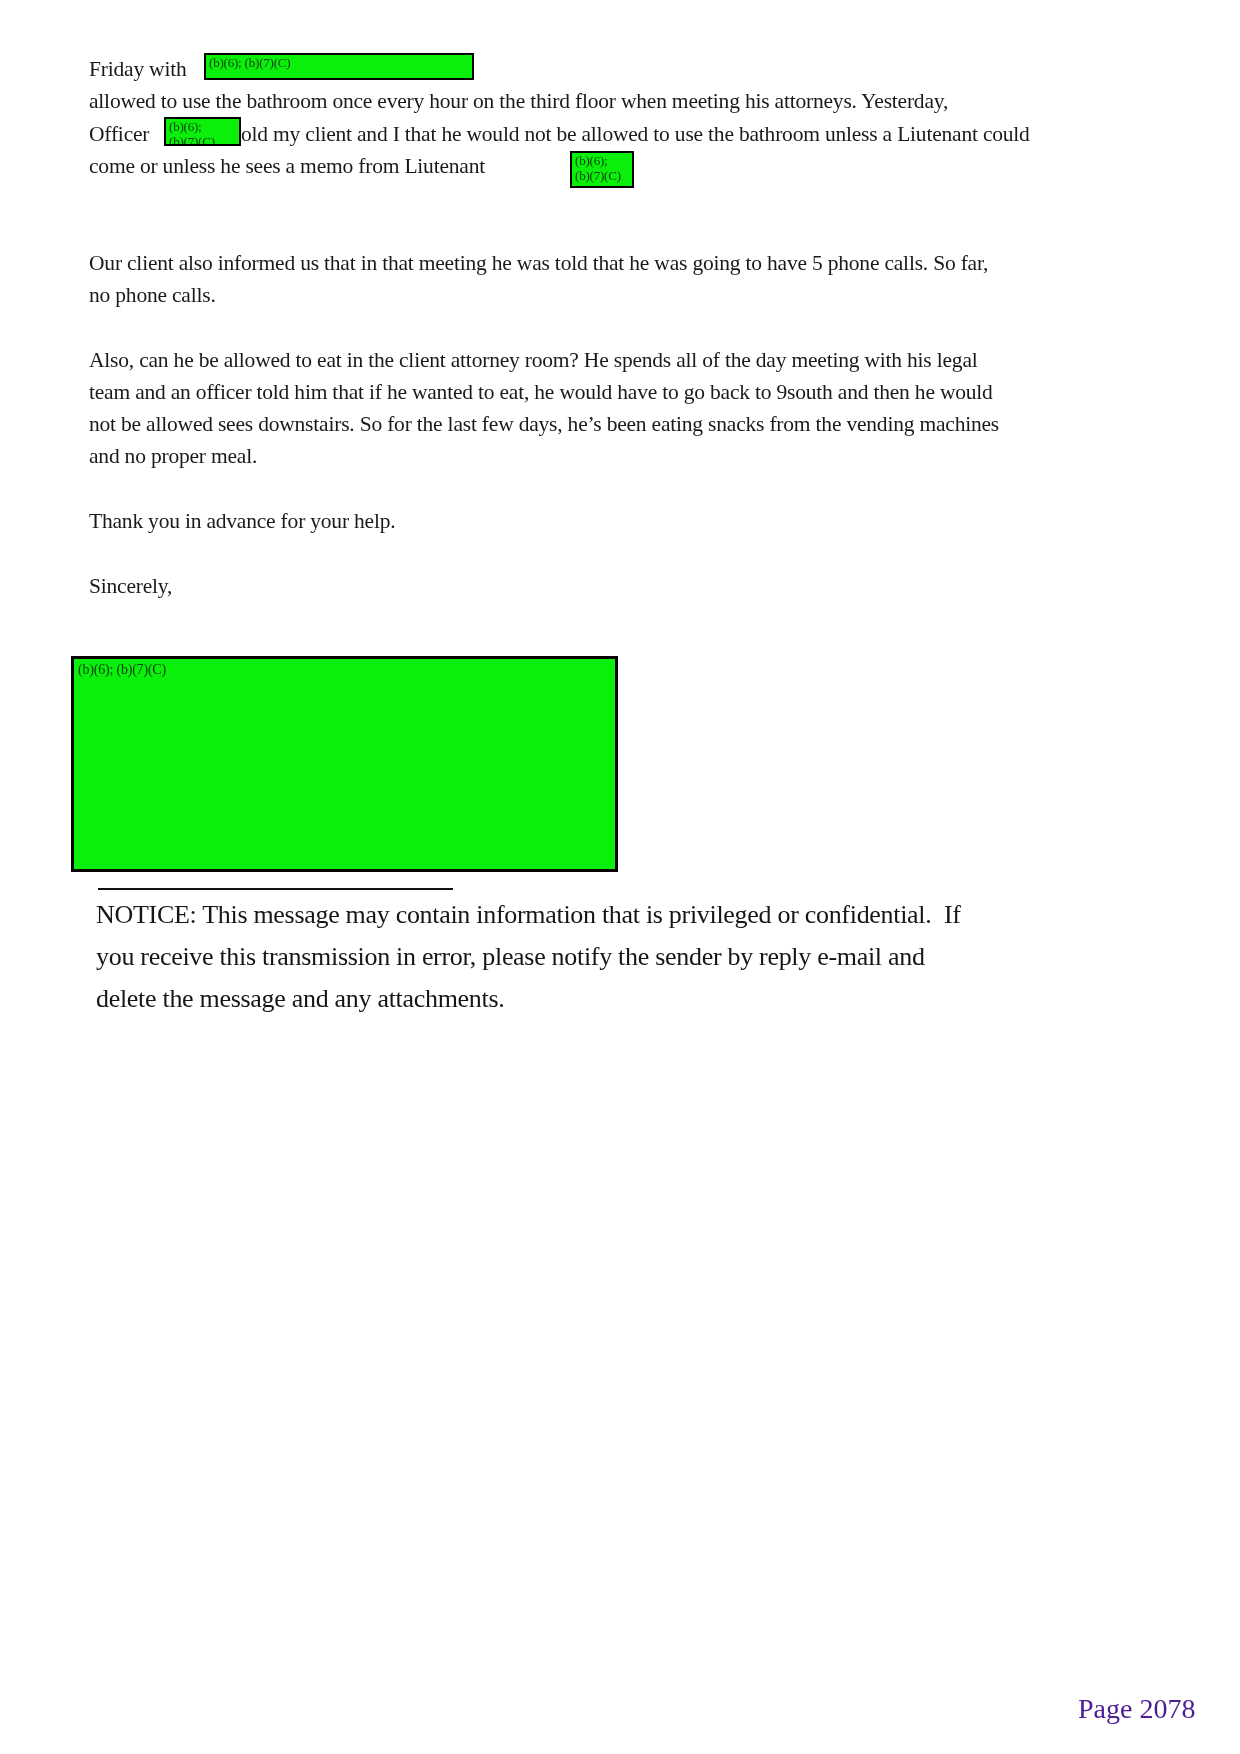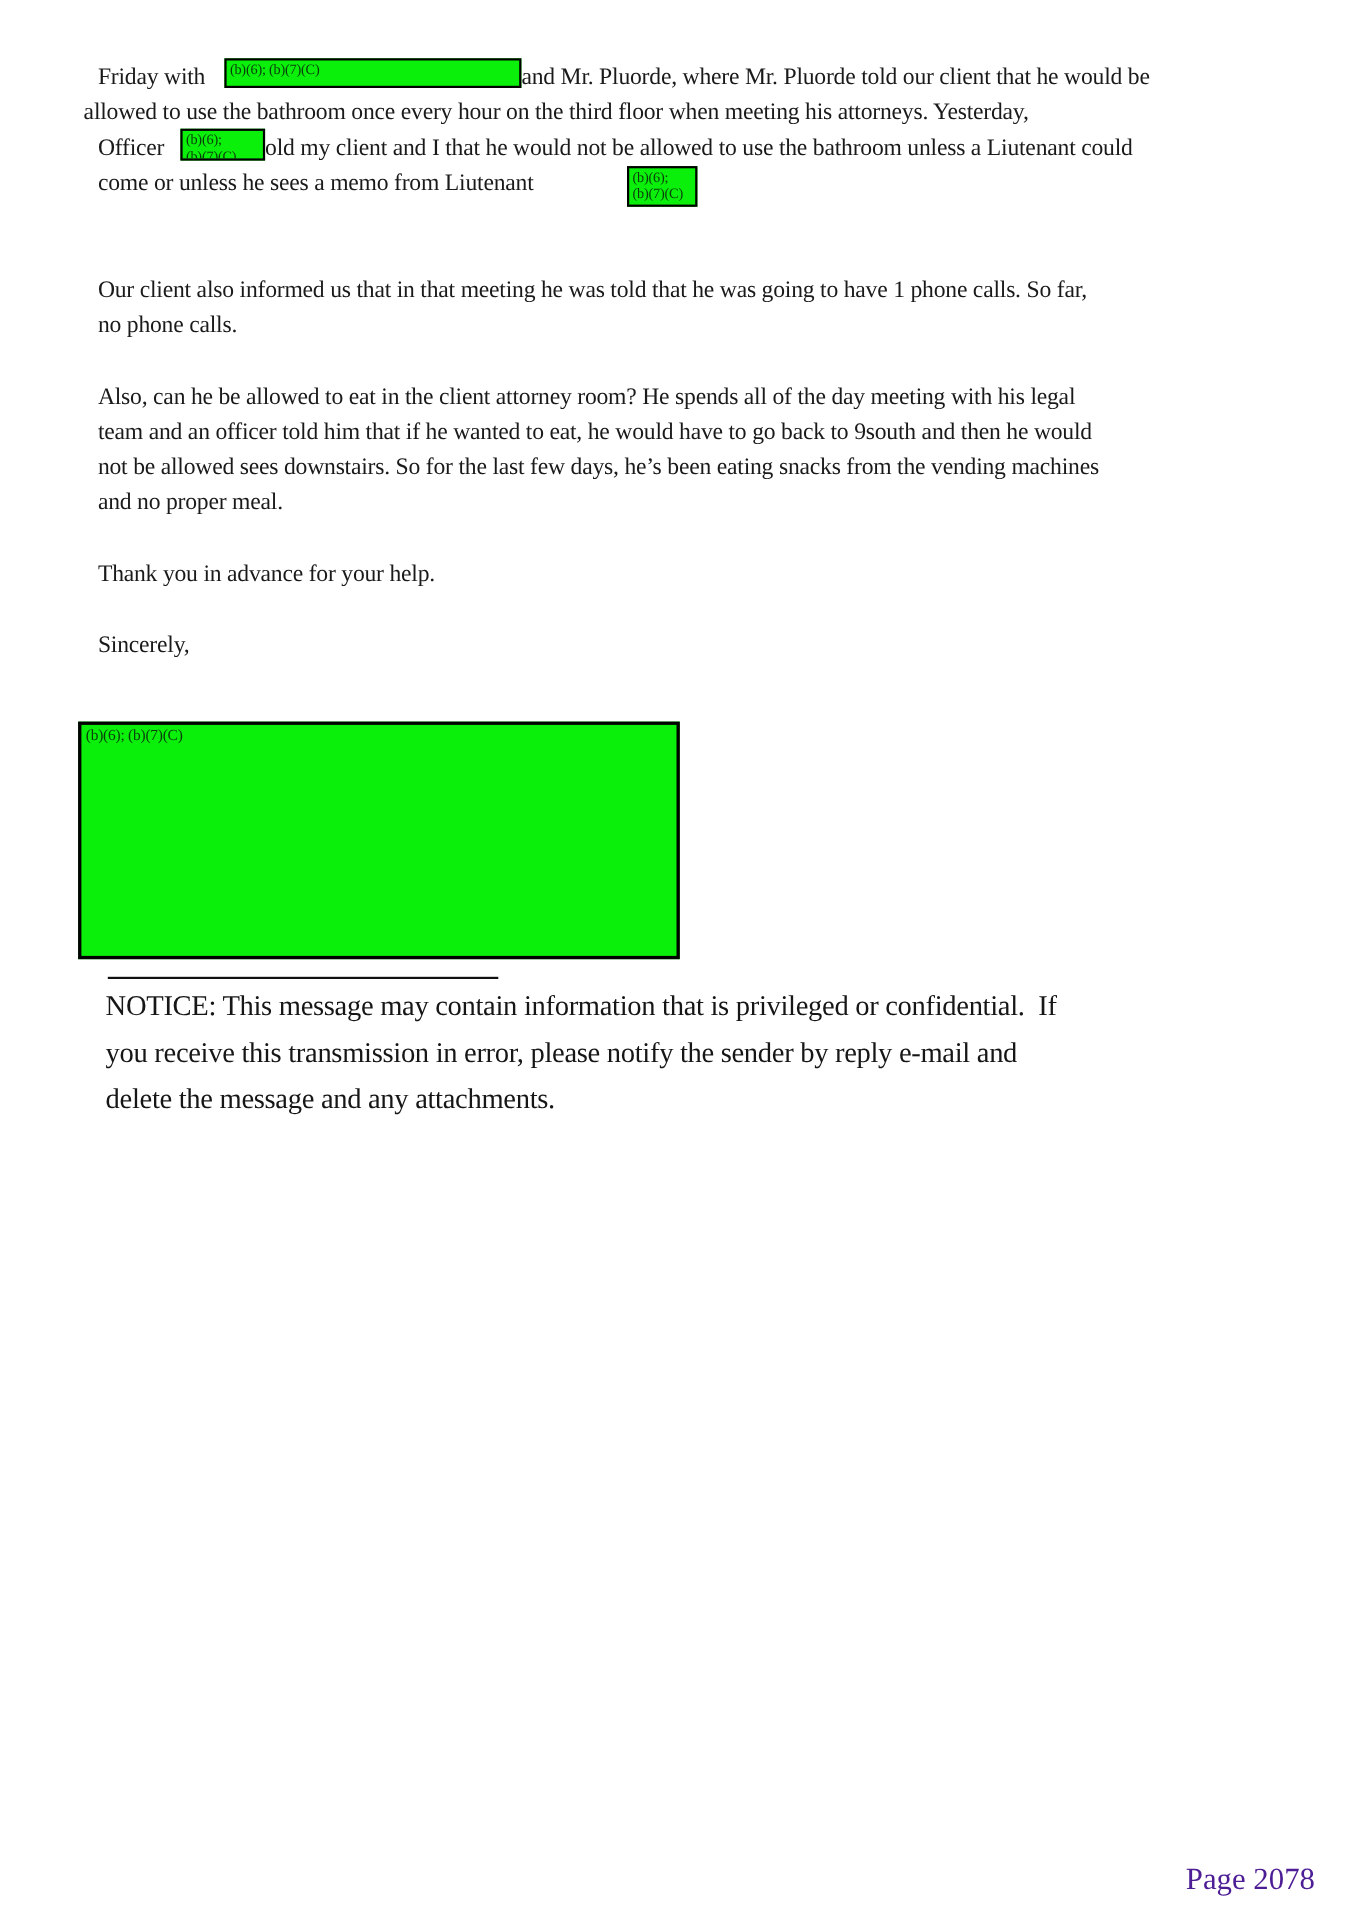--- a/index.html
+++ b/index.html
@@ -99,39 +99,38 @@
 </style>
 </head>
 <body>
 
 <div class="page">
 
   <div class="bl" style="left:73px; top:53px;">Friday with</div>
   <div class="redaction" style="left: 188px; top: 53px; width: 270px; height: 27px; background-color: rgb(10, 240, 10);">
     <span class="rlabel">(b)(6); (b)(7)(C)</span>
   </div>
-  <div class="bl" style="left:458px; top:53px;">and Mr. Pluorde, where Mr. Pluorde told our client that he would be</div>
 
-  <div class="bl" style="left:60px; top:85px;text-align:right;">allowed to use the bathroom once every hour on the third floor when meeting his attorneys. Yesterday,</div>
+  <div class="bl" style="left:73px; top:85px;text-align:right;">allowed to use the bathroom once every hour on the third floor when meeting his attorneys. Yesterday,</div>
 
   <div class="bl" style="left:73px; top:118px;">Officer</div>
   <div class="redaction" style="left: 148px; top: 117px; width: 77px; height: 29px; background-color: rgb(10, 240, 10);">
     <span class="rlabel">(b)(6);</span>
     <span class="rlabel">(b)(7)(C)</span>
   </div>
   <div class="bl" style="left:225px; top:118px;">old my client and I that he would not be allowed to use the bathroom unless a Liutenant could</div>
 
   <div class="bl" style="left:73px; top:150px;">come or unless he sees a memo from Liutenant</div>
   <div class="redaction" style="left: 554px; top: 151px; width: 64px; height: 37px; background-color: rgb(10, 240, 10);">
     <span class="rlabel">(b)(6);</span>
     <span class="rlabel">(b)(7)(C)</span>
   </div>
 
 
-  <div class="bl" style="left:73px; top:247px;">Our client also informed us that in that meeting he was told that he was going to have 1 phone calls. So far,</div>
+  <div class="bl" style="left:73px; top:247px;">Our client also informed us that in that meeting he was told that he was going to have 5 phone calls. So far,</div>
   <div class="bl" style="left:73px; top:279px;">no phone calls.</div>
 
   <div class="bl" style="left:73px; top:344px;">Also, can he be allowed to eat in the client attorney room? He spends all of the day meeting with his legal</div>
   <div class="bl" style="left:73px; top:376px;">team and an officer told him that if he wanted to eat, he would have to go back to 9south and then he would</div>
   <div class="bl" style="left:73px; top:408px;">not be allowed sees downstairs. So for the last few days, he’s been eating snacks from the vending machines</div>
   <div class="bl" style="left:73px; top:440px;">and no proper meal.</div>
 
   <div class="bl" style="left:73px; top:505px;">Thank you in advance for your help.</div>
   <div class="bl" style="left:73px; top:570px;">Sincerely,</div>
 

